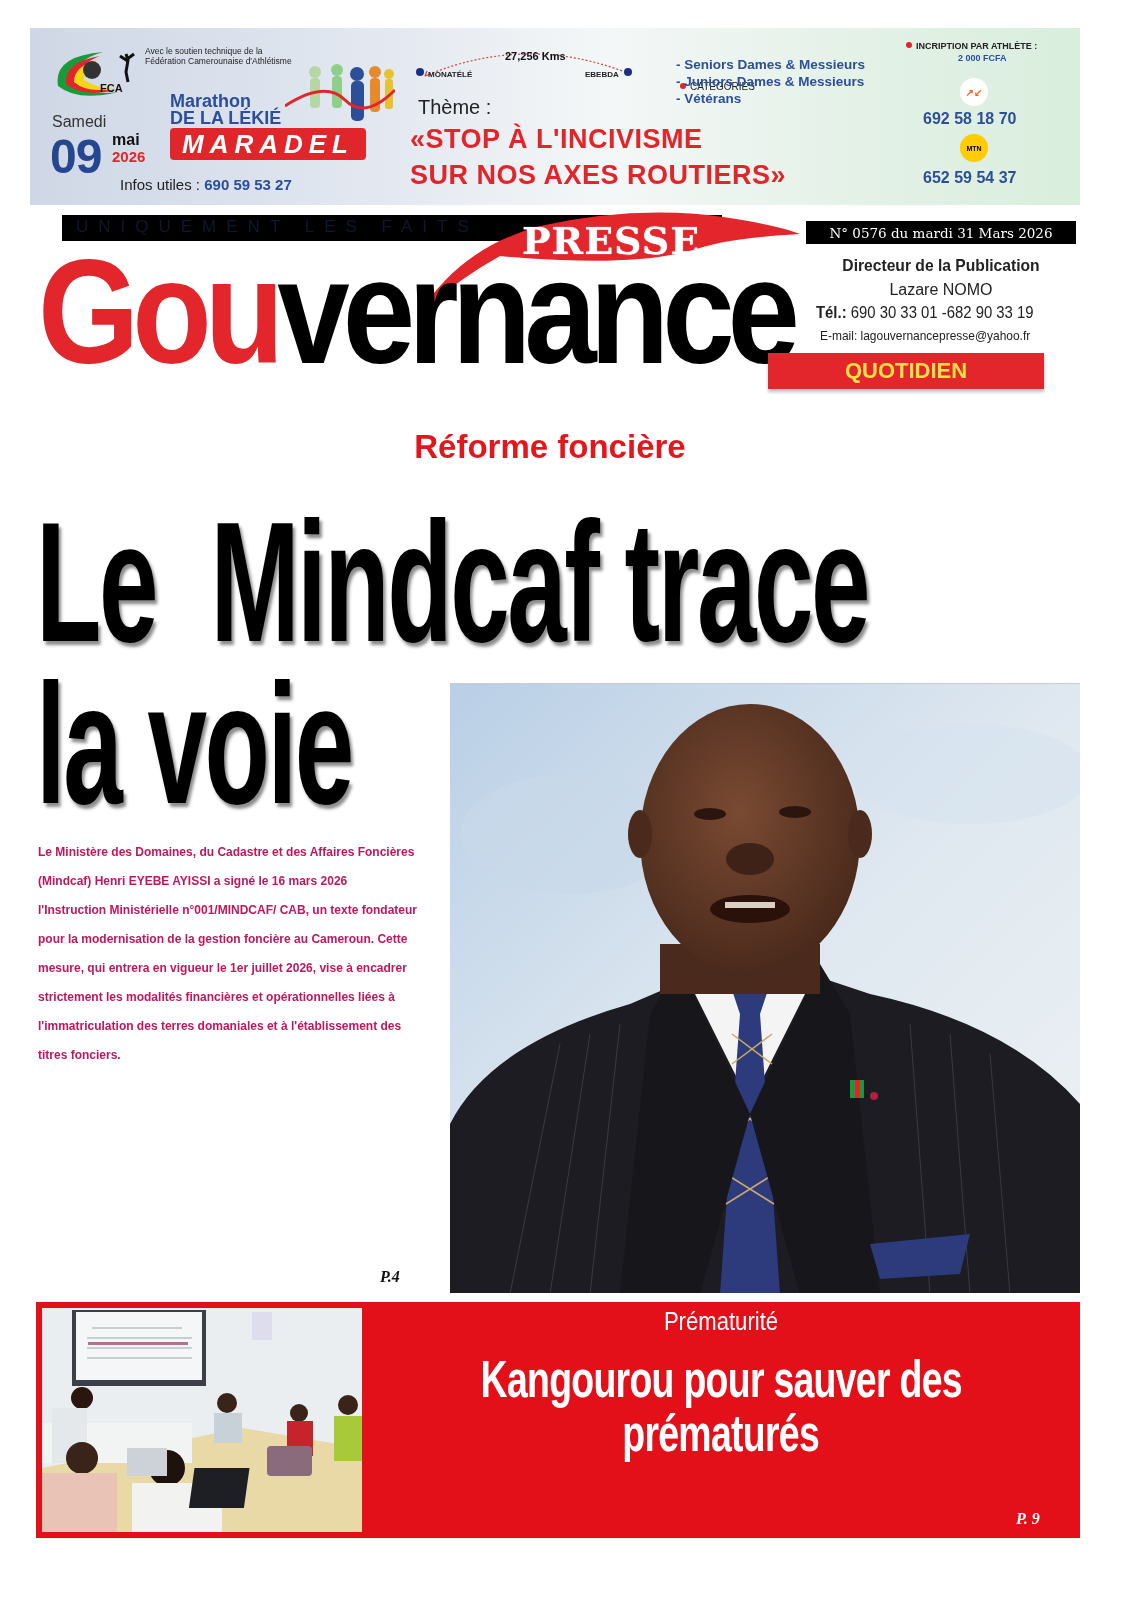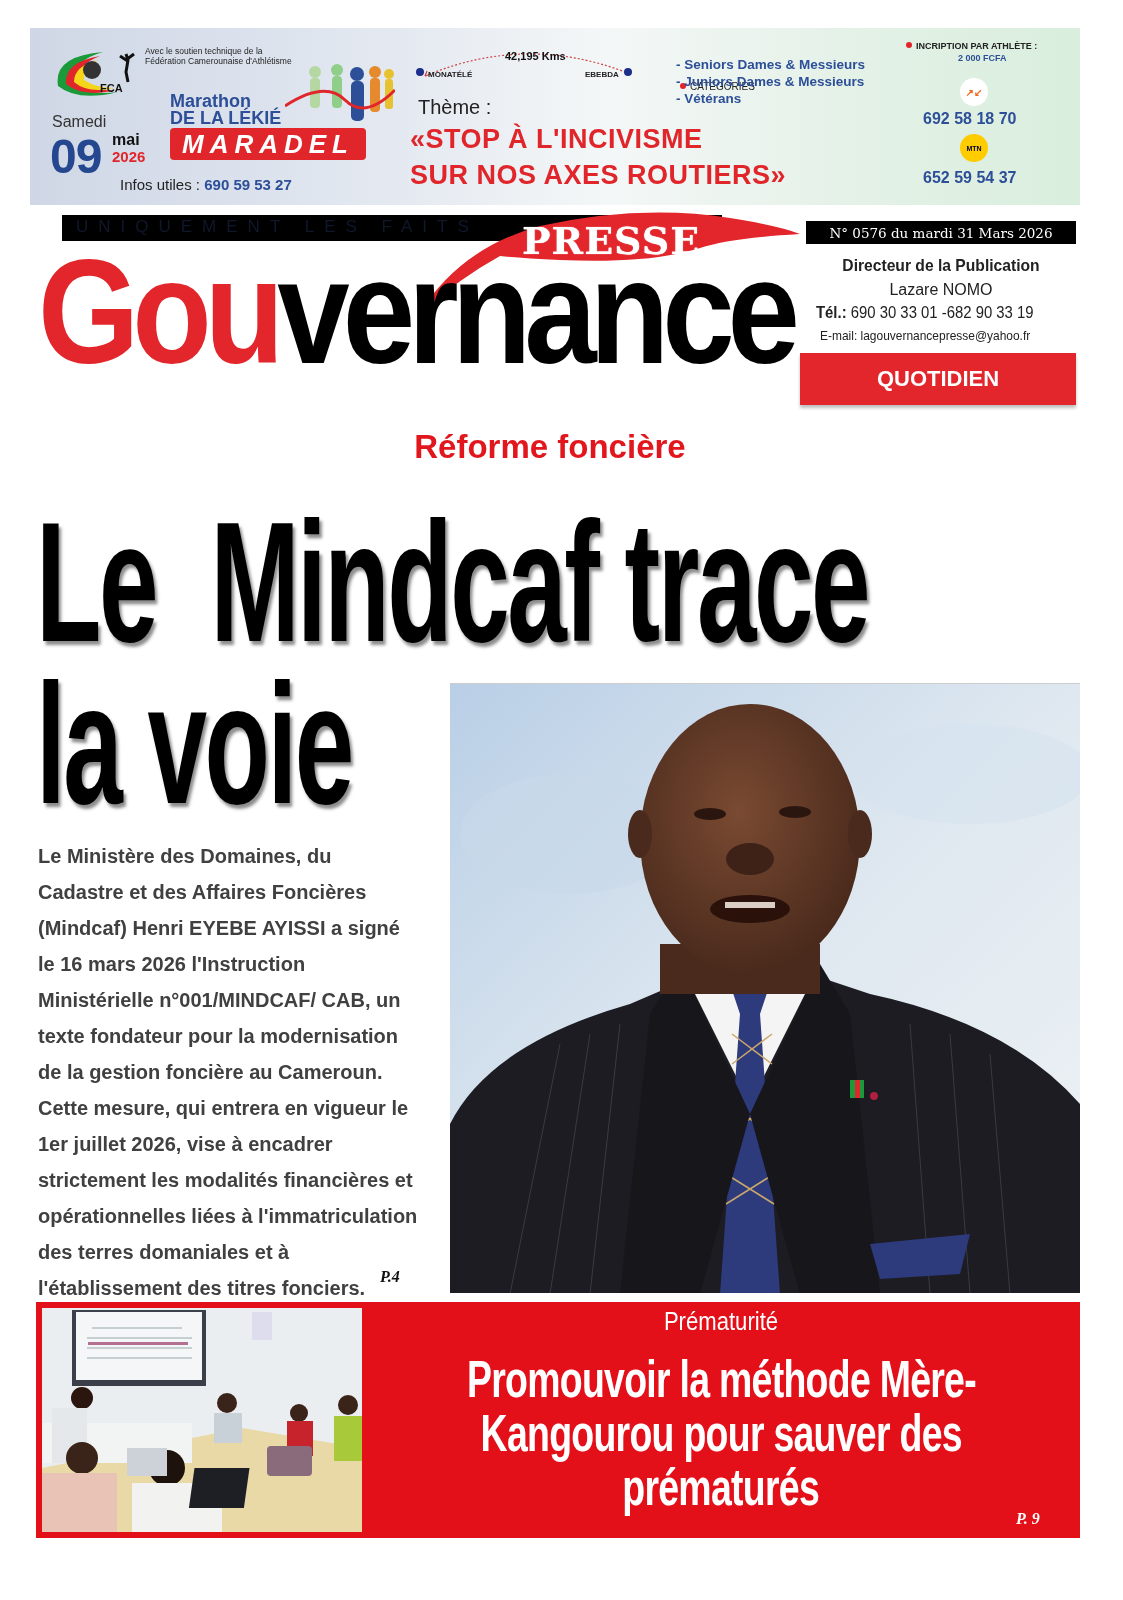--- a/index.html
+++ b/index.html
@@ -52,27 +52,27 @@
   .logo-word { position: absolute; left: 38px; top: 232px; font-family: "Liberation Sans", sans-serif; font-size: 148px; font-weight: bold; letter-spacing: -8px; line-height: 160px; transform: scaleX(0.88); transform-origin: left top; white-space: nowrap; }
   .logo-gou { color: #e2262b; }
   .logo-rest { color: #000; }
 
   .issue-bar { position: absolute; left: 806px; top: 221px; width: 270px; height: 23px; background: #000; color: #fff; font-family: "DejaVu Serif", serif; font-size: 13.5px; display: flex; align-items: center; justify-content: center; }
   .director-title { position: absolute; left: 806px; top: 256px; width: 270px; text-align: center; font-size: 17px; font-weight: bold; color: #222; transform: scaleX(0.92); }
   .director-name { position: absolute; left: 806px; top: 281px; width: 270px; text-align: center; font-size: 16px; color: #222; }
   .tel { position: absolute; left: 816px; top: 304px; font-size: 16px; color: #222; transform: scaleX(0.93); transform-origin: left; white-space: nowrap; }
   .tel b { font-weight: bold; }
   .email { position: absolute; left: 820px; top: 328px; font-size: 13px; color: #222; transform: scaleX(0.92); transform-origin: left; white-space: nowrap; }
-  .quotidien { position: absolute; left: 800px; top: 353px; width: 276px; height: 52px; background: #e2262b; color: #ffffff; font-weight: bold; font-size: 22px; display: flex; align-items: center; justify-content: center; box-shadow: 0 3px 3px rgba(0,0,0,0.25); }
+  .quotidien { position: absolute; left: 768px; top: 353px; width: 276px; height: 36px; background: #e2262b; color: #fde047; font-weight: bold; font-size: 22px; display: flex; align-items: center; justify-content: center; box-shadow: 0 3px 3px rgba(0,0,0,0.25); }
 
   
   .kicker { position: absolute; left: 0; top: 428px; width: 1100px; text-align: center; font-size: 33px; font-weight: bold; color: #e2171d; }
   .headline { position: absolute; left: 36px; top: 502px; font-family: "Liberation Sans", sans-serif; font-weight: bold; color: #000; font-size: 170px; line-height: 160px; letter-spacing: -4px; white-space: nowrap; transform: scaleX(0.63); transform-origin: left top; text-shadow: 4px 4px 4px rgba(0,0,0,0.45); }
   .headline-2 { top: 664px; }
-  .lead { position: absolute; left: 38px; top: 838px; width: 380px; font-size: 20px; font-weight: bold; line-height: 36px; color: #404040; }
+  .lead { position: absolute; left: 38px; top: 838px; width: 380px; font-size: 12px; font-weight: bold; line-height: 29px; color: #be185d; }
   .page-ref { position: absolute; left: 380px; top: 1268px; font-family: "Liberation Serif", serif; font-style: italic; font-weight: bold; font-size: 16px; color: #111; }
 
   .photo-main { position: absolute; left: 450px; top: 683px; width: 630px; height: 610px; overflow: hidden; border-top: 1px solid #ccc; }
 
   
   .second-box { position: absolute; left: 36px; top: 1302px; width: 1044px; height: 236px; background: #e3101a; }
   .photo-second { position: absolute; left: 42px; top: 1308px; width: 320px; height: 224px; overflow: hidden; }
   .second-kicker { position: absolute; left: 362px; top: 1306px; width: 718px; text-align: center; color: #fff; font-size: 26px; transform: scaleX(0.85); }
   .second-headline { position: absolute; left: 362px; top: 1352px; width: 718px; text-align: center; color: #fff; font-weight: bold; font-size: 52px; line-height: 54px; letter-spacing: -1px; }
   .second-headline span { display: inline-block; transform: scaleX(0.72); white-space: nowrap; }
@@ -115,21 +115,21 @@
   </div>
   <div class="infos">
     <span>Infos utiles :</span>
     <span class="phone">690 59 53 27</span>
   </div>
 
   <svg class="route-arc" viewBox="0 0 220 40">
     <path d="M10 34 Q110 -8 210 30" stroke="#c44" stroke-width="1.2" stroke-dasharray="2 2" fill="none"></path>
     <path d="M10 34 l6 -2 M10 34 l2 -5" stroke="#c44" stroke-width="1.2"></path>
   </svg>
-  <div class="route-km">42,195 Kms</div>
+  <div class="route-km">27,256 Kms</div>
   <div class="dot-blue" style="left:386px; top:40px;"></div>
   <div class="route-from" style="left:398px;">MONATÉLÉ</div>
   <div class="route-to">EBEBDA</div>
   <div class="dot-blue" style="left:594px; top:40px;"></div>
   <div class="theme-label">Thème :</div>
   <div class="theme-text">
     <div>«STOP À L'INCIVISME</div>
     <div>SUR NOS AXES ROUTIERS»</div>
   </div>
 
@@ -260,17 +260,16 @@
     <circle cx="40" cy="150" r="16" fill="#3a2318"></circle>
       <rect x="0" y="165" width="75" height="60" fill="#e8c3b6"></rect>
     <circle cx="125" cy="160" r="18" fill="#1e120c"></circle>
       <rect x="90" y="175" width="90" height="49" fill="#f2f2f0"></rect>
     <rect x="175" y="160" width="55" height="40" fill="#1d1f24" transform="skewX(-8)"></rect>
     <rect x="85" y="140" width="40" height="28" fill="#ccd2d8"></rect>
   </svg>
 </div>
 <div class="second-kicker">Prématurité</div>
 <div class="second-headline">
-  <div><span>Promouvoir la méthode Mère-</span></div>
   <div><span>Kangourou pour sauver des</span></div>
   <div><span>prématurés</span></div>
 </div>
 <div class="second-page">P. 9</div>
 
 </body></html>

